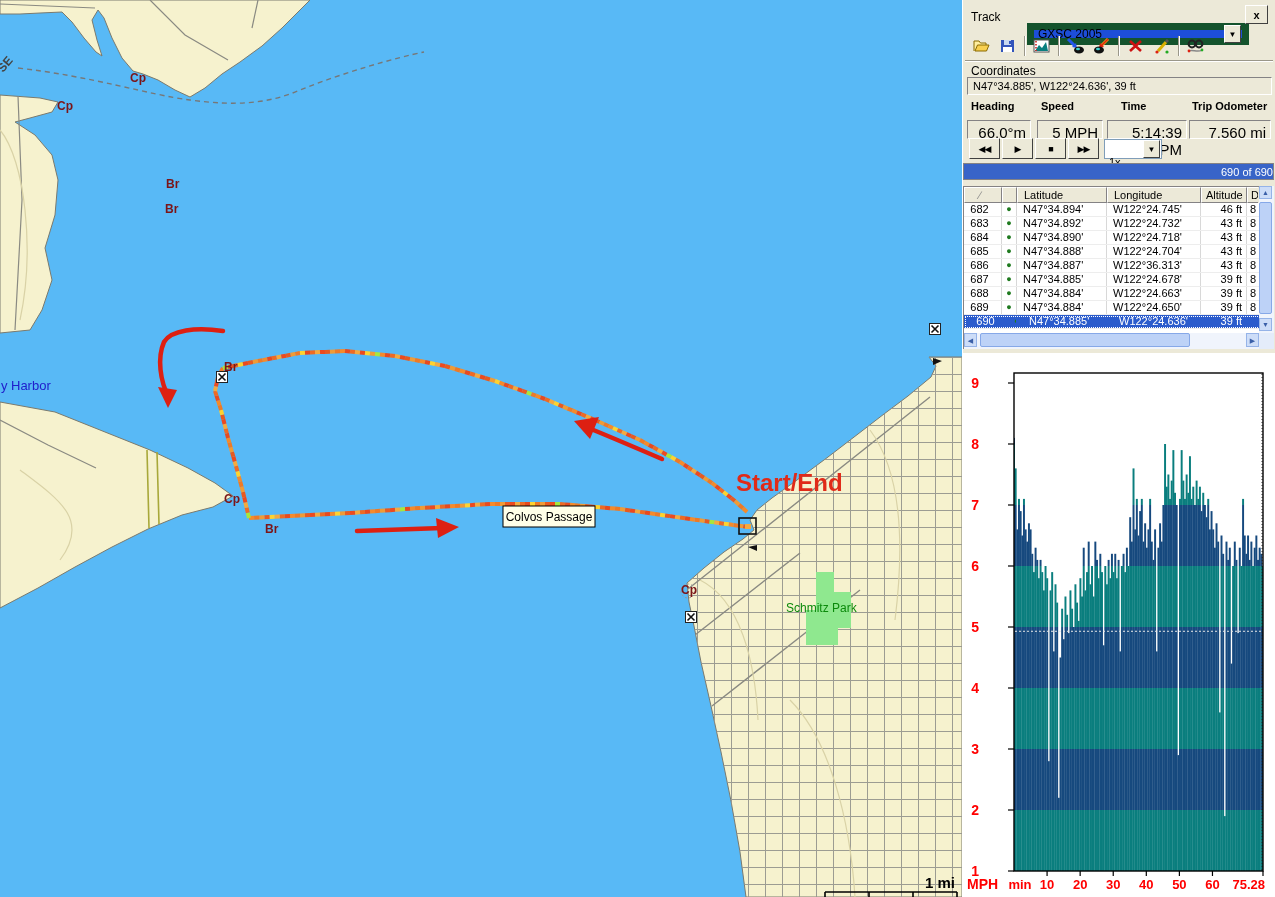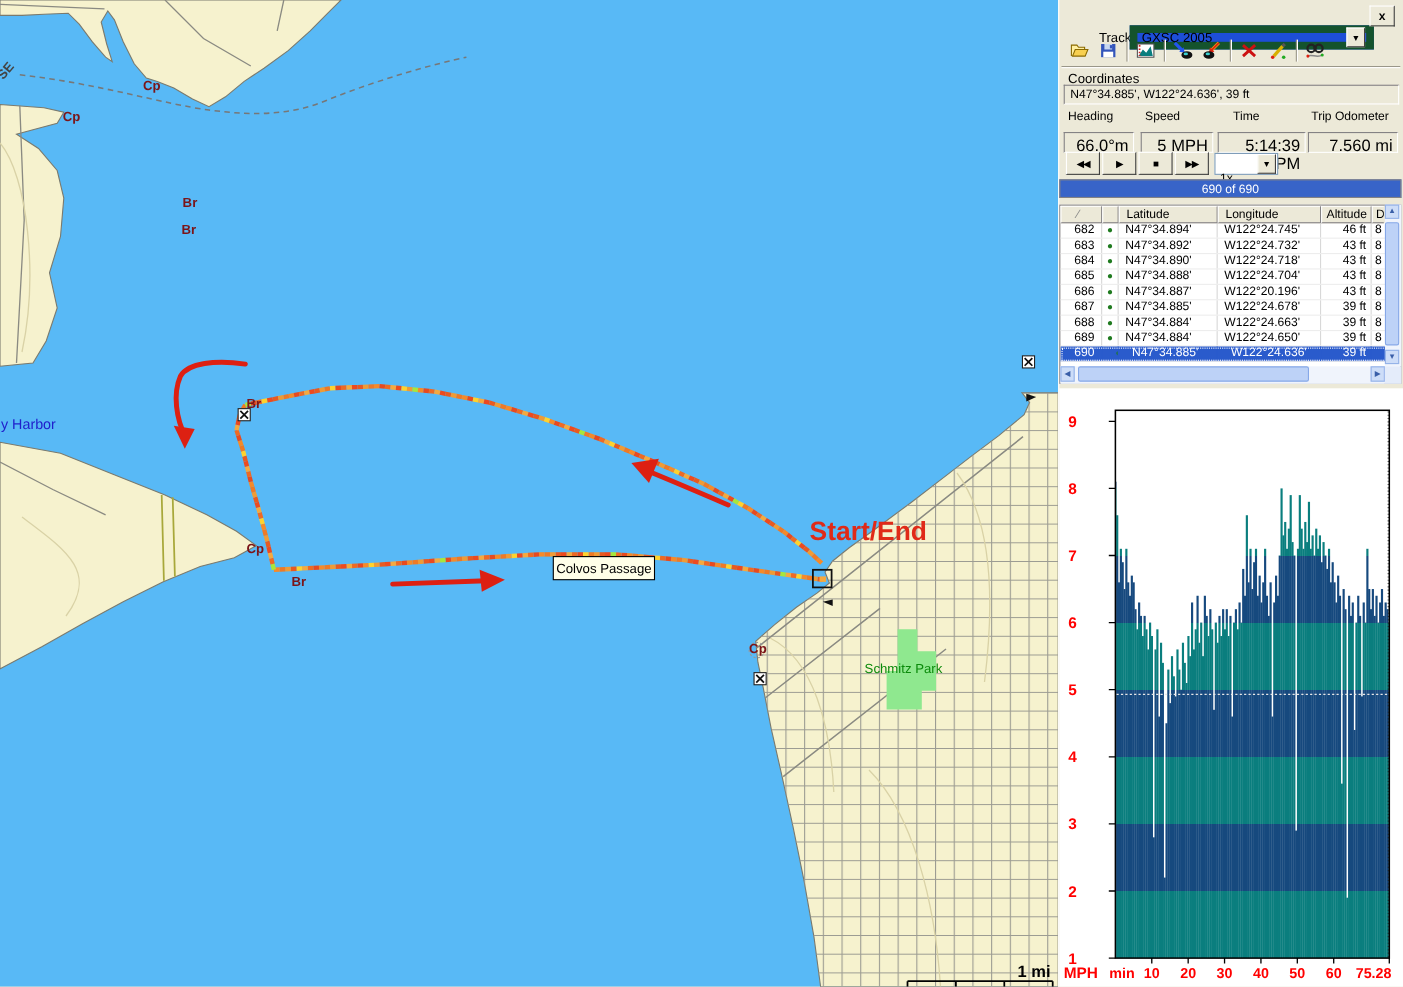--- a/index.html
+++ b/index.html
@@ -13,53 +13,53 @@
   .combo{position:absolute;left:56px;top:16px;width:222px;height:22px;background:#1d4ed8;
     border:7px solid #14532d;display:flex;align-items:center;}
   .combo-text{flex:1;padding-left:4px;font-size:12px;}
   .combo-btn{width:17px;height:18px;margin-right:1px;background:#ECE9D8;
     border:1px solid;border-color:#fff #404040 #404040 #fff;font-size:8px;
     display:flex;align-items:center;justify-content:center;color:#000;}
   .closebtn{position:absolute;right:0;top:-2px;width:23px;height:19px;background:#ECE9D8;
     border:1px solid;border-color:#fff #404040 #404040 #fff;font-weight:bold;font-size:11px;
     font-family:"Liberation Sans",sans-serif;padding:0;}
   .trackrow{position:absolute;left:8px;top:7px;right:7px;height:24px;}
-  .trackrow .lbl{position:absolute;left:0;top:20px;margin-left:28px;}
+  .trackrow .lbl{position:absolute;left:0;top:3px;}
   
   .toolbar{position:absolute;left:6px;top:33px;height:26px;display:flex;align-items:center;}
   .tbtn{width:26px;height:24px;display:flex;align-items:center;justify-content:center;}
   .tsep{width:2px;height:20px;margin:0 3px;border-left:1px solid #9a9789;border-right:1px solid #fff;}
   .grooveline{position:absolute;left:2px;right:2px;top:60px;height:2px;
     border-top:1px solid #9a9789;border-bottom:1px solid #fff;}
   .coords-label{position:absolute;left:8px;top:64px;}
   .sunken{border:1px solid;border-color:#848284 #fff #fff #848284;background:#ECE9D8;}
   .coords-field{position:absolute;left:4px;top:77px;width:305px;height:18px;
     padding:2px 0 0 5px;font-size:11px;}
-  .stat-lbl{position:absolute;top:100px;}
+  .stat-lbl{position:absolute;top:100px;font-weight:bold;}
   .stat-val{position:absolute;top:120px;height:19px;padding:3px 4px 0 0;text-align:right;font-size:15px;}
   
   .pbtn{position:absolute;top:138px;width:31px;height:21px;background:#ECE9D8;
     border:1px solid;border-color:#fff #404040 #404040 #fff;font-size:9px;padding:0;
     font-family:"Liberation Sans",sans-serif;letter-spacing:-1px;}
   .speedcombo{position:absolute;left:141px;top:139px;width:58px;height:20px;background:#fff;
     border:1px solid #7F9DB9;display:flex;align-items:center;}
   .speedcombo .combo-text{font-size:11px;margin-top:26px;}
   .progress{position:absolute;left:0;top:163px;width:311px;height:17px;background:#3864C8;
-    color:#fff;text-align:center;padding-top:2px;font-size:11px;border:1px solid #848284;}
+    color:#fff;text-align:right;padding-top:2px;font-size:11px;border:1px solid #848284;}
   
   .tablebox{position:absolute;left:0;top:186px;width:311px;height:163px;background:#fff;
     border:1px solid #848284;overflow:hidden;}
   .thead{display:flex;height:16px;background:#ECE9D8;}
   .th{border-right:1px solid #848284;border-bottom:1px solid #848284;
     border-top:1px solid #fff;border-left:1px solid #fff;padding:1px 0 0 4px;
     font-size:11px;overflow:hidden;white-space:nowrap;}
   .trow{display:flex;height:14px;border-bottom:1px solid #EDEDED;}
   .td{border-right:1px solid #D8D8D8;font-size:11px;overflow:hidden;white-space:nowrap;
     padding-top:0px;line-height:13px;}
-  .c0{width:38px;text-align:right;padding-right:6px;}
+  .c0{width:38px;text-align:center;padding-right:6px;}
   .c1{width:15px;text-align:center;}
   .c2{width:90px;padding-left:6px;}
   .c3{width:94px;padding-left:6px;}
   .c4{width:46px;text-align:right;padding-right:4px;}
   .c5{width:11px;padding-left:3px;border-right:none;}
   .dot{color:#1F7A1F;font-size:9px;line-height:13px;}
   .trow.selected{background:#2A5BCC;color:#fff;outline:1px dotted #fff;outline-offset:-2px;}
   .trow.selected .td{border-right-color:#2A5BCC;padding-left:12px;}
   
   .vscroll{position:absolute;right:1px;top:186px;width:15px;height:147px;background:#F0F4FC;}
@@ -563,21 +563,21 @@
           <div class="td c1 dot">●</div>
           <div class="td c2">N47°34.888'</div>
           <div class="td c3">W122°24.704'</div>
           <div class="td c4">43 ft</div>
           <div class="td c5">8</div>
         </div>
         <div class="trow">
           <div class="td c0">686</div>
           <div class="td c1 dot">●</div>
           <div class="td c2">N47°34.887'</div>
-          <div class="td c3">W122°20.196'</div>
+          <div class="td c3">W122°36.313'</div>
           <div class="td c4">43 ft</div>
           <div class="td c5">8</div>
         </div>
         <div class="trow">
           <div class="td c0">687</div>
           <div class="td c1 dot">●</div>
           <div class="td c2">N47°34.885'</div>
           <div class="td c3">W122°24.678'</div>
           <div class="td c4">39 ft</div>
           <div class="td c5">8</div>

